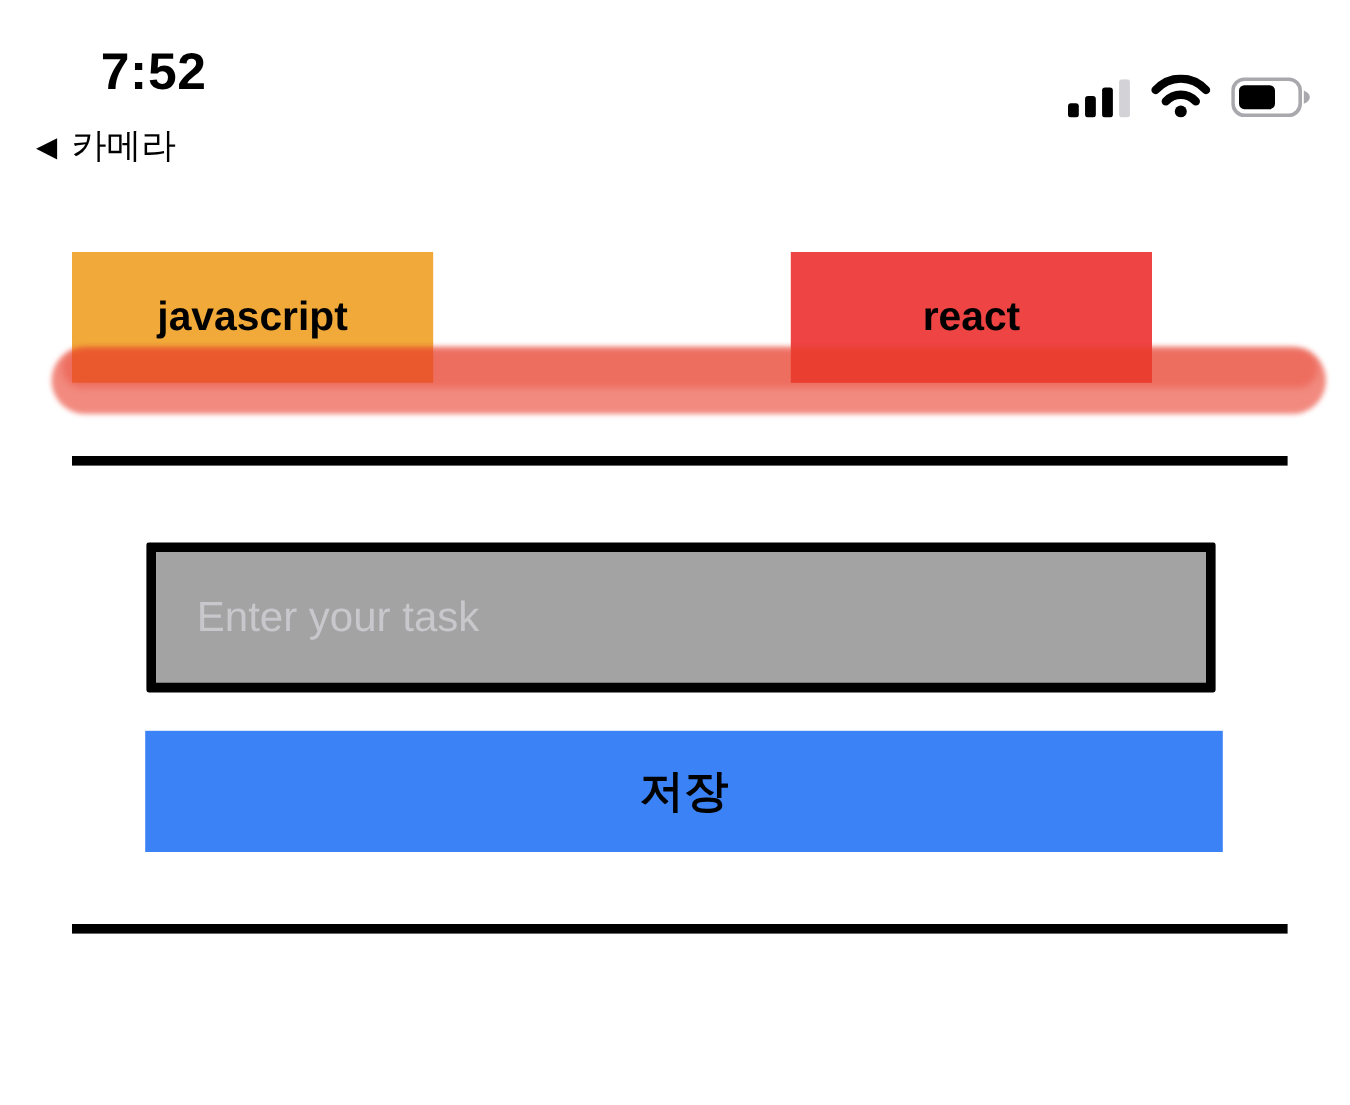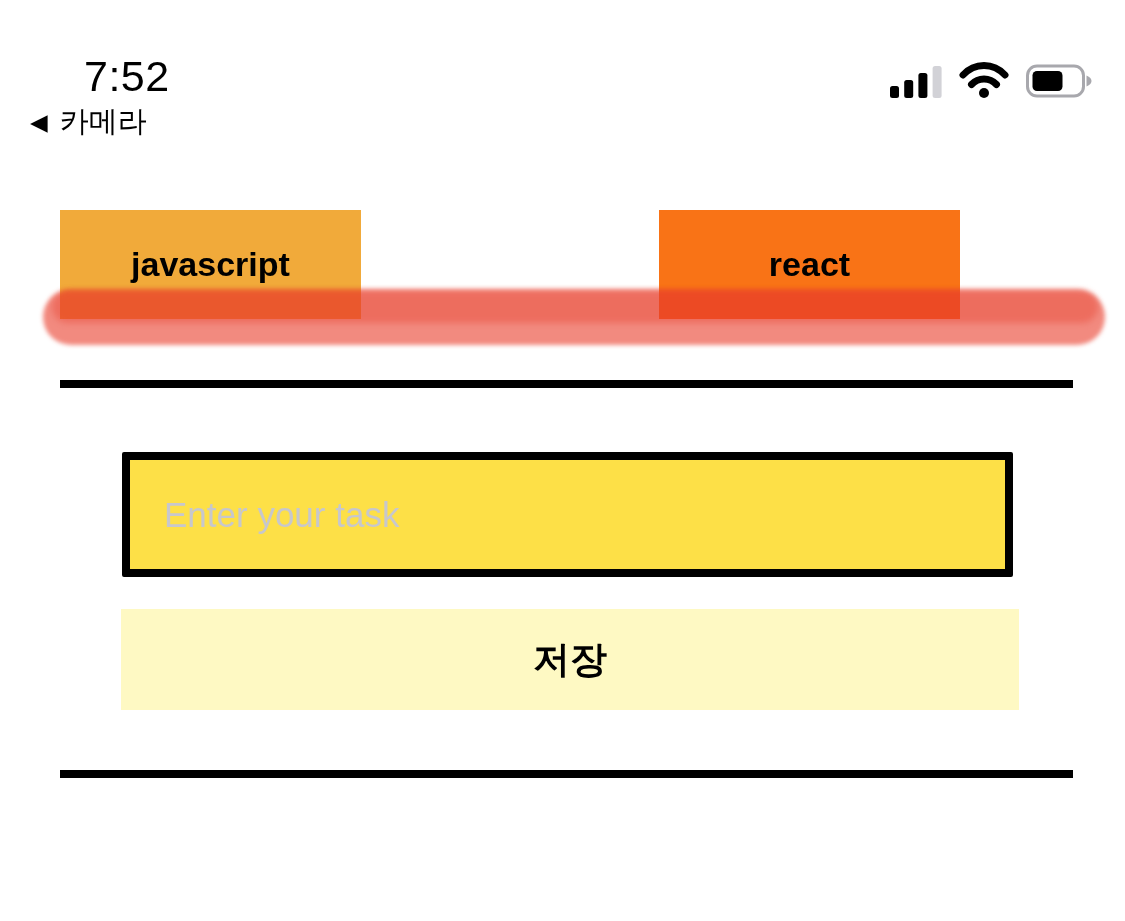--- a/index.html
+++ b/index.html
@@ -5,22 +5,22 @@
   * { margin:0; padding:0; box-sizing:border-box; }
   html,body { background:#ffffff; }
   body { font-family:"Liberation Sans","DejaVu Sans",sans-serif; }
   .screen {
     position:relative; width:1125px; height:921px; background:#ffffff;
     overflow:hidden;
   }
 
   
   .time {
-    position:absolute; left:84px; top:52px;
-    font-size:43px; font-weight:400; color:#000; letter-spacing:.5px;
+    position:absolute; left:84px; top:36px;
+    font-size:43px; font-weight:700; color:#000; letter-spacing:.5px;
   }
   .back-app {
     position:absolute; left:30px; top:102px;
     display:flex; align-items:center; gap:12px;
     font-size:29px; color:#000; cursor:pointer;
   }
   .back-triangle { font-size:23px; line-height:1; }
   .status-icons {
     position:absolute; left:890px; top:62px;
     display:flex; align-items:flex-end; gap:17px; height:36px;
@@ -28,21 +28,21 @@
   .status-icons svg { display:block; }
 
   
   .tabs {
     position:absolute; left:60px; top:210px; width:900px;
     display:flex; justify-content:space-between; z-index:1;
   }
   .tab {
     width:301px; height:109px; border:none;
     display:flex; align-items:center; justify-content:center;
-    background:#f97316; color:#000;
+    background:#ef4444; color:#000;
     font-family:"Liberation Sans","DejaVu Sans",sans-serif;
     font-size:34px; font-weight:700; cursor:pointer;
   }
   .tab.active { background:#F1AA3A; }
 
   
   .marker-stroke {
     position:absolute; left:43px; top:289px; width:1062px; height:56px;
     border-radius:28px; background:rgba(234,66,48,0.62);
     filter:blur(2px); z-index:5; pointer-events:none;
@@ -56,28 +56,28 @@
   
   .divider {
     position:absolute; left:60px; width:1013px; height:8px; background:#000;
   }
   .divider.top { top:380px; }
   .divider.bottom { top:770px; }
 
   
   .task-input {
     position:absolute; left:122px; top:452px; width:891px; height:125px;
-    border:8px solid #000; border-radius:2px; background:#fde047;
+    border:8px solid #000; border-radius:2px; background:#a3a3a3;
     font-family:"Liberation Sans","DejaVu Sans",sans-serif;
     font-size:35px; color:#333; padding:0 0 0 34px; outline:none;
   }
   .task-input::placeholder { color:#C7C7CC; opacity:1; }
   .save-button {
     position:absolute; left:121px; top:609px; width:898px; height:101px;
-    background:#fef9c3; border:none; cursor:pointer;
+    background:#3b82f6; border:none; cursor:pointer;
     display:flex; align-items:center; justify-content:center;
     font-family:Liberation Sans, sans-serif;
     font-size:37px; font-weight:700; color:#000;
   }
 </style>
 </head>
 <body>
 
 <div class="screen">
 

